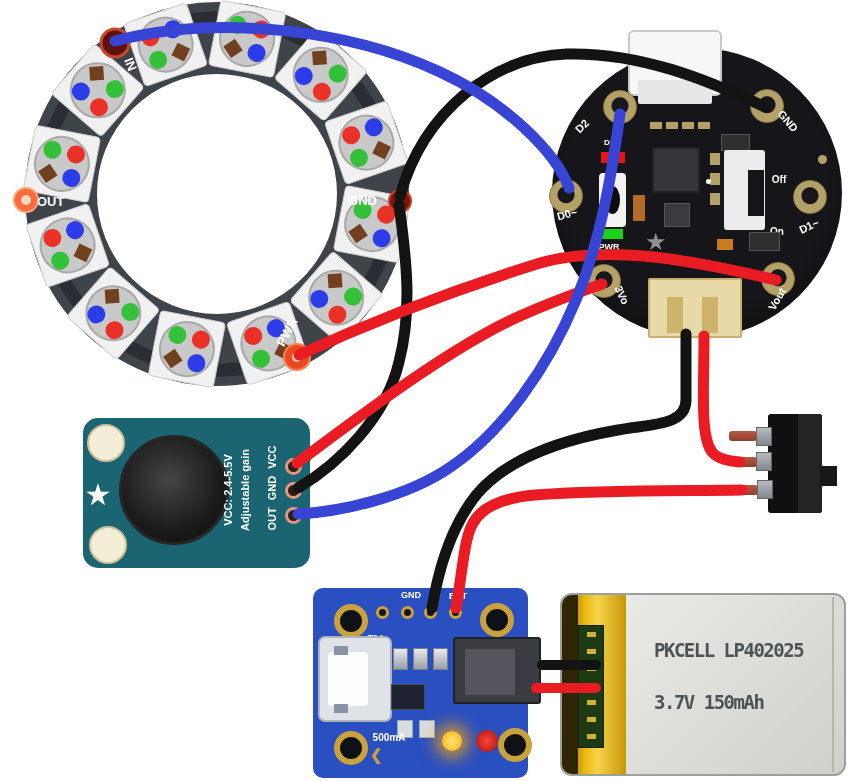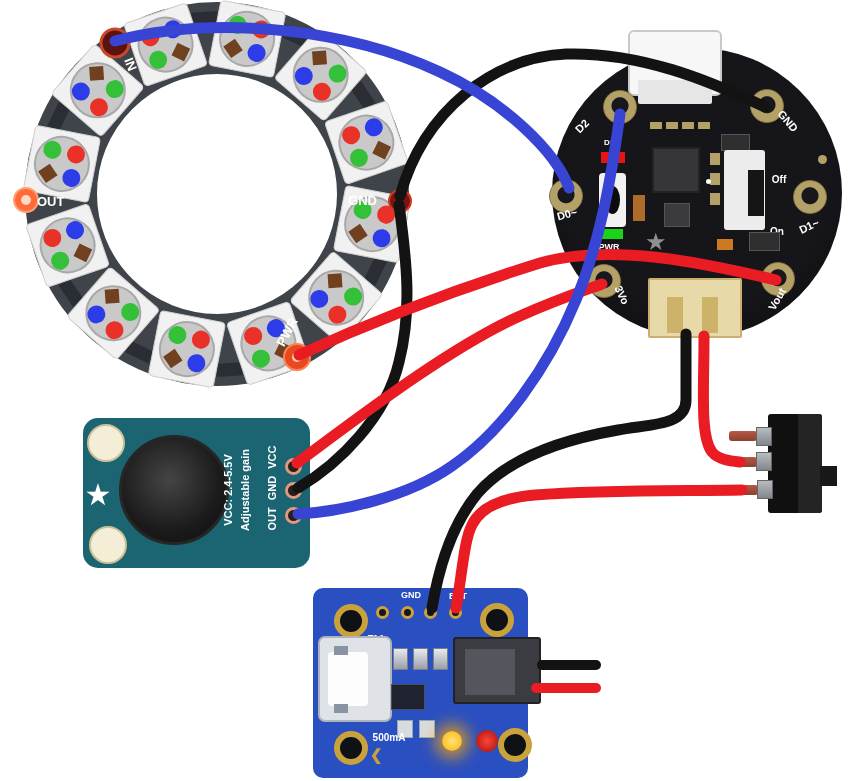--- a/index.html
+++ b/index.html
@@ -276,20 +276,31 @@
     <div class="abs" style="left:106px;top:132px;width:16px;height:18px;background:#d8dce0;border:1px solid #9aa;box-sizing:border-box;"></div>
     <div class="abs" style="left:140px;top:49px;width:88px;height:67px;background:#3b3b42;border:2px solid #222;border-radius:3px;box-sizing:border-box;">
       <div class="abs" style="left:10px;top:10px;width:50px;height:46px;background:#55555e;"></div>
     </div>
     <div class="abs" style="left:129px;top:143px;width:20px;height:20px;border-radius:50%;background:radial-gradient(#ffe27a,#ffb300);box-shadow:0 0 16px 7px rgba(255,170,0,0.75);"></div>
     <div class="abs" style="left:163px;top:142px;width:22px;height:22px;border-radius:50%;background:radial-gradient(#ff4438,#a01010);"></div>
     <span class="rl" style="left:76px;top:149px;font-size:10px;">500mA</span>
     <span class="abs" style="left:57px;top:158px;color:#c9a23c;font-size:15px;font-weight:bold;">❮</span>
   </div>
 
+  <div class="abs battery">
+    <div class="abs" style="left:0;top:0;width:64px;height:179px;border-radius:10px 0 0 10px;
+                background:linear-gradient(90deg,#6e5605,#e8b80e 35%,#f6d34a 55%,#c79708);"></div>
+    <div class="abs" style="left:0;top:0;width:16px;height:179px;border-radius:10px 0 0 10px;background:#2f2605;"></div>
+    <div class="abs" style="left:16px;top:30px;width:26px;height:123px;background:#1e3a12;border:1px solid #0e2206;box-sizing:border-box;">
+      <div class="abs" style="left:8px;top:6px;width:9px;height:110px;background:repeating-linear-gradient(180deg,#d4af37 0 5px,transparent 5px 17px);"></div>
+    </div>
+    <span class="btext" style="left:92px;top:44px;">PKCELL LP402025</span>
+    <span class="btext" style="left:92px;top:96px;">3.7V 150mAh</span>
+    <div class="abs" style="left:270px;top:2px;width:2px;height:175px;background:#b4b7b1;"></div>
+  </div>
 
   <div class="abs" style="left:712px;top:410px;width:130px;height:110px;">
     <div class="abs swbody" style="left:56px;top:4px;width:54px;height:99px;"></div>
     <div class="abs" style="left:86px;top:4px;width:24px;height:99px;background:#242424;border-radius:0 3px 3px 0;"></div>
     <div class="abs" style="left:108px;top:56px;width:17px;height:20px;background:#181818;"></div>
     <div class="abs lead" style="left:17px;top:21px;width:28px;height:10px;"></div>
     <div class="abs collar" style="left:44px;top:17px;width:16px;height:19px;"></div>
     <div class="abs lead" style="left:23px;top:47px;width:22px;height:10px;"></div>
     <div class="abs collar" style="left:44px;top:42px;width:16px;height:19px;"></div>
     <div class="abs lead" style="left:24px;top:75px;width:22px;height:10px;"></div>

